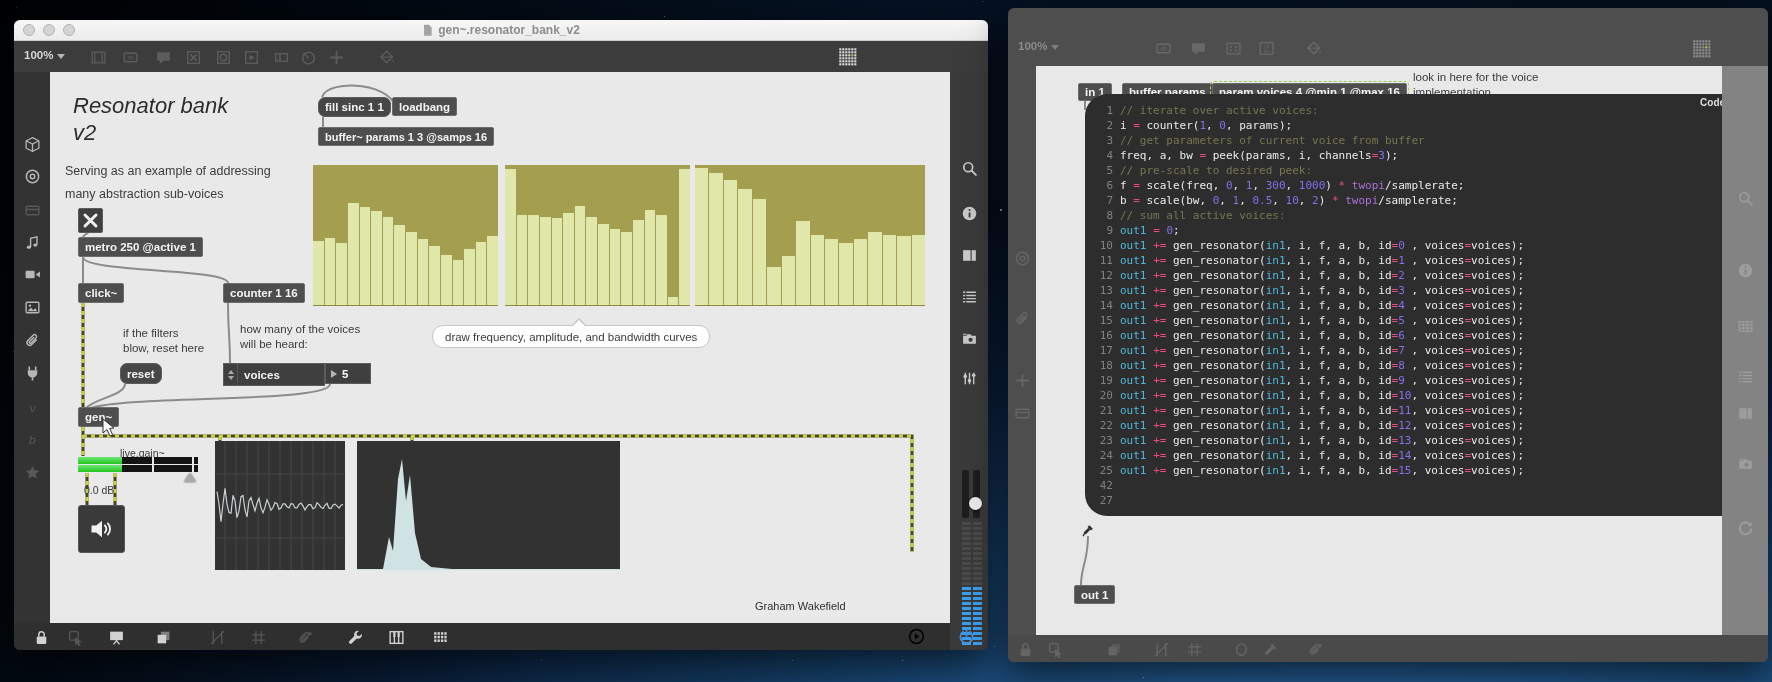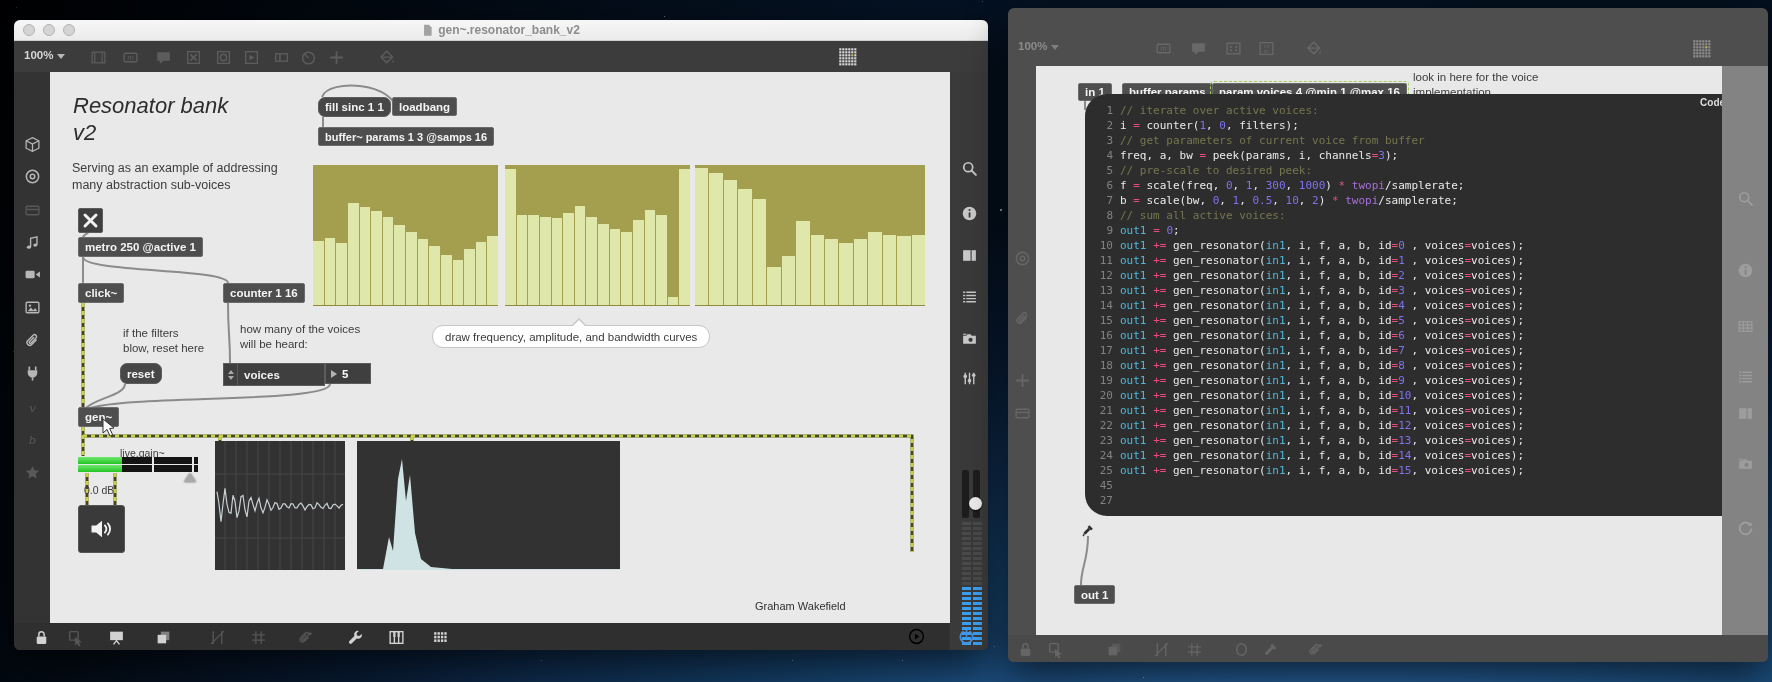--- a/index.html
+++ b/index.html
@@ -41,21 +41,21 @@
   #lw-bottom .bright{color:#d2d2d2} #lw-bottom .dim{color:#565656}
   
   .maxbox{position:absolute;background:#4e4e4e;border:1px solid #6c6c6c;border-radius:2px;color:#f4f4f4;
           font-weight:bold;font-size:11.5px;height:20px;padding:0 6px;box-sizing:border-box;
           display:flex;align-items:center;white-space:nowrap;z-index:3}
   .msgbox{border-radius:7px;background:#474747;border-color:#5d5d5d}
   .sel{outline:1px dashed #a3cc58;outline-offset:1px}
   .cmt{position:absolute;color:#3c3c3c;font-size:11.5px;line-height:14.5px;z-index:2}
   .pre{white-space:pre-line}
   #patch-title{position:absolute;left:23px;top:20px;font-style:italic;font-size:22px;line-height:27px;color:#2d2d2d;white-space:pre-line;z-index:2}
-  #patch-sub{left:22px;top:88px;width:220px;font-size:12.5px;line-height:17px}
+  #patch-sub{left:15px;top:88px;width:220px;font-size:12.5px;line-height:23px}
   #lw-toggle{position:absolute;left:28px;top:136px;width:23px;height:23px;background:#3f3f3f;border:1px solid #5c5c5c;border-radius:2px;color:#f0f0f0;z-index:3}
   .ms{position:absolute;top:93px;height:140px;background:#a49e4f;display:flex;align-items:flex-end;gap:1px;border-bottom:1px solid #8f8a42;z-index:2}
   .ms-bar{flex:1;background:#dfe7ab}
   .bubble{position:absolute;left:382px;top:253px;height:21px;background:#fff;border:1px solid #c6c6c6;border-radius:11px;
           display:flex;align-items:center;padding:0 12px;font-size:11.5px;color:#3c3c3c;white-space:nowrap;z-index:3}
   .bubble:before{content:"";position:absolute;left:138px;top:-8px;border-left:8px solid transparent;border-right:8px solid transparent;border-bottom:8px solid #c6c6c6}
   .bubble:after{content:"";position:absolute;left:139px;top:-6px;border-left:7px solid transparent;border-right:7px solid transparent;border-bottom:7px solid #fff}
   .attrui{position:absolute;left:173px;top:291px;width:100px;height:21px;background:#3f3f3f;border:1px solid #5c5c5c;display:flex;align-items:center;z-index:3}
   .spinner{width:13px;height:100%;border-right:1px solid #5a5a5a;display:flex;flex-direction:column;align-items:center;justify-content:center;gap:2px}
   .tri-up{width:0;height:0;border-left:3.5px solid transparent;border-right:3.5px solid transparent;border-bottom:4px solid #a9a9a9}
@@ -952,21 +952,21 @@
     <div class="maxbox" style="left:86px;top:17px;height:18px">buffer params</div>
     <div class="maxbox sel" style="left:176px;top:17px;height:18px">param voices 4 @min 1 @max 16</div>
     <div class="cmt pre" id="rw-comment">look in here for the voice
 implementation</div>
     <div class="maxbox sel" style="left:489px;top:30px;height:18px">gen_resonator</div>
 
     <div id="codebox">
       <span id="cb-label">CodeBox</span>
       <div id="code-lines">
           <div class="code-row"><span class="ln">1</span><span class="tk-cmt">// iterate over active voices:</span></div>
-          <div class="code-row"><span class="ln">2</span><span class="tk-pln">i </span><span class="tk-op">= </span><span class="tk-pln">counter(</span><span class="tk-num">1</span><span class="tk-pln">, </span><span class="tk-num">0</span><span class="tk-pln">, filters);</span></div>
+          <div class="code-row"><span class="ln">2</span><span class="tk-pln">i </span><span class="tk-op">= </span><span class="tk-pln">counter(</span><span class="tk-num">1</span><span class="tk-pln">, </span><span class="tk-num">0</span><span class="tk-pln">, params);</span></div>
           <div class="code-row"><span class="ln">3</span><span class="tk-cmt">// get parameters of current voice from buffer</span></div>
           <div class="code-row"><span class="ln">4</span><span class="tk-pln">freq, a, bw </span><span class="tk-op">= </span><span class="tk-pln">peek(params, i, channels</span><span class="tk-op">=</span><span class="tk-num">3</span><span class="tk-pln">);</span></div>
           <div class="code-row"><span class="ln">5</span><span class="tk-cmt">// pre-scale to desired peek:</span></div>
           <div class="code-row"><span class="ln">6</span><span class="tk-pln">f </span><span class="tk-op">= </span><span class="tk-pln">scale(freq, </span><span class="tk-num">0</span><span class="tk-pln">, </span><span class="tk-num">1</span><span class="tk-pln">, </span><span class="tk-num">300</span><span class="tk-pln">, </span><span class="tk-num">1000</span><span class="tk-pln">) </span><span class="tk-op">* </span><span class="tk-konst">twopi</span><span class="tk-pln">/samplerate;</span></div>
           <div class="code-row"><span class="ln">7</span><span class="tk-pln">b </span><span class="tk-op">= </span><span class="tk-pln">scale(bw, </span><span class="tk-num">0</span><span class="tk-pln">, </span><span class="tk-num">1</span><span class="tk-pln">, </span><span class="tk-num">0.5</span><span class="tk-pln">, </span><span class="tk-num">10</span><span class="tk-pln">, </span><span class="tk-num">2</span><span class="tk-pln">) </span><span class="tk-op">* </span><span class="tk-konst">twopi</span><span class="tk-pln">/samplerate;</span></div>
           <div class="code-row"><span class="ln">8</span><span class="tk-cmt">// sum all active voices:</span></div>
           <div class="code-row"><span class="ln">9</span><span class="tk-io">out1 </span><span class="tk-op">= </span><span class="tk-num">0</span><span class="tk-pln">;</span></div>
           <div class="code-row"><span class="ln">10</span><span class="tk-io">out1 </span><span class="tk-op">+= </span><span class="tk-pln">gen_resonator(</span><span class="tk-io">in1</span><span class="tk-pln">, i, f, a, b, id</span><span class="tk-op">=</span><span class="tk-num">0</span><span class="tk-pln"> , voices</span><span class="tk-op">=</span><span class="tk-pln">voices);</span></div>
           <div class="code-row"><span class="ln">11</span><span class="tk-io">out1 </span><span class="tk-op">+= </span><span class="tk-pln">gen_resonator(</span><span class="tk-io">in1</span><span class="tk-pln">, i, f, a, b, id</span><span class="tk-op">=</span><span class="tk-num">1</span><span class="tk-pln"> , voices</span><span class="tk-op">=</span><span class="tk-pln">voices);</span></div>
           <div class="code-row"><span class="ln">12</span><span class="tk-io">out1 </span><span class="tk-op">+= </span><span class="tk-pln">gen_resonator(</span><span class="tk-io">in1</span><span class="tk-pln">, i, f, a, b, id</span><span class="tk-op">=</span><span class="tk-num">2</span><span class="tk-pln"> , voices</span><span class="tk-op">=</span><span class="tk-pln">voices);</span></div>
@@ -976,21 +976,21 @@
           <div class="code-row"><span class="ln">16</span><span class="tk-io">out1 </span><span class="tk-op">+= </span><span class="tk-pln">gen_resonator(</span><span class="tk-io">in1</span><span class="tk-pln">, i, f, a, b, id</span><span class="tk-op">=</span><span class="tk-num">6</span><span class="tk-pln"> , voices</span><span class="tk-op">=</span><span class="tk-pln">voices);</span></div>
           <div class="code-row"><span class="ln">17</span><span class="tk-io">out1 </span><span class="tk-op">+= </span><span class="tk-pln">gen_resonator(</span><span class="tk-io">in1</span><span class="tk-pln">, i, f, a, b, id</span><span class="tk-op">=</span><span class="tk-num">7</span><span class="tk-pln"> , voices</span><span class="tk-op">=</span><span class="tk-pln">voices);</span></div>
           <div class="code-row"><span class="ln">18</span><span class="tk-io">out1 </span><span class="tk-op">+= </span><span class="tk-pln">gen_resonator(</span><span class="tk-io">in1</span><span class="tk-pln">, i, f, a, b, id</span><span class="tk-op">=</span><span class="tk-num">8</span><span class="tk-pln"> , voices</span><span class="tk-op">=</span><span class="tk-pln">voices);</span></div>
           <div class="code-row"><span class="ln">19</span><span class="tk-io">out1 </span><span class="tk-op">+= </span><span class="tk-pln">gen_resonator(</span><span class="tk-io">in1</span><span class="tk-pln">, i, f, a, b, id</span><span class="tk-op">=</span><span class="tk-num">9</span><span class="tk-pln"> , voices</span><span class="tk-op">=</span><span class="tk-pln">voices);</span></div>
           <div class="code-row"><span class="ln">20</span><span class="tk-io">out1 </span><span class="tk-op">+= </span><span class="tk-pln">gen_resonator(</span><span class="tk-io">in1</span><span class="tk-pln">, i, f, a, b, id</span><span class="tk-op">=</span><span class="tk-num">10</span><span class="tk-pln">, voices</span><span class="tk-op">=</span><span class="tk-pln">voices);</span></div>
           <div class="code-row"><span class="ln">21</span><span class="tk-io">out1 </span><span class="tk-op">+= </span><span class="tk-pln">gen_resonator(</span><span class="tk-io">in1</span><span class="tk-pln">, i, f, a, b, id</span><span class="tk-op">=</span><span class="tk-num">11</span><span class="tk-pln">, voices</span><span class="tk-op">=</span><span class="tk-pln">voices);</span></div>
           <div class="code-row"><span class="ln">22</span><span class="tk-io">out1 </span><span class="tk-op">+= </span><span class="tk-pln">gen_resonator(</span><span class="tk-io">in1</span><span class="tk-pln">, i, f, a, b, id</span><span class="tk-op">=</span><span class="tk-num">12</span><span class="tk-pln">, voices</span><span class="tk-op">=</span><span class="tk-pln">voices);</span></div>
           <div class="code-row"><span class="ln">23</span><span class="tk-io">out1 </span><span class="tk-op">+= </span><span class="tk-pln">gen_resonator(</span><span class="tk-io">in1</span><span class="tk-pln">, i, f, a, b, id</span><span class="tk-op">=</span><span class="tk-num">13</span><span class="tk-pln">, voices</span><span class="tk-op">=</span><span class="tk-pln">voices);</span></div>
           <div class="code-row"><span class="ln">24</span><span class="tk-io">out1 </span><span class="tk-op">+= </span><span class="tk-pln">gen_resonator(</span><span class="tk-io">in1</span><span class="tk-pln">, i, f, a, b, id</span><span class="tk-op">=</span><span class="tk-num">14</span><span class="tk-pln">, voices</span><span class="tk-op">=</span><span class="tk-pln">voices);</span></div>
           <div class="code-row"><span class="ln">25</span><span class="tk-io">out1 </span><span class="tk-op">+= </span><span class="tk-pln">gen_resonator(</span><span class="tk-io">in1</span><span class="tk-pln">, i, f, a, b, id</span><span class="tk-op">=</span><span class="tk-num">15</span><span class="tk-pln">, voices</span><span class="tk-op">=</span><span class="tk-pln">voices);</span></div>
-          <div class="code-row"><span class="ln">45</span></div>
+          <div class="code-row"><span class="ln">42</span></div>
           <div class="code-row"><span class="ln">27</span></div>
         </div>
       <div id="cb-scroll">
           <div id="cb-thumb"></div>
         </div>
     </div>
     <svg id="plug-glyph" viewBox="0 0 16 16">
         <path d="M9.5 2.5l4 4-2 2-4-4z" fill="currentColor"></path>
         <path d="M8.4 5.4L3 10.8l2.2 2.2 5.4-5.4z" fill="currentColor"></path>
         <path d="M4 11.8L2.5 15" stroke="currentColor" stroke-width="1.5"></path>

